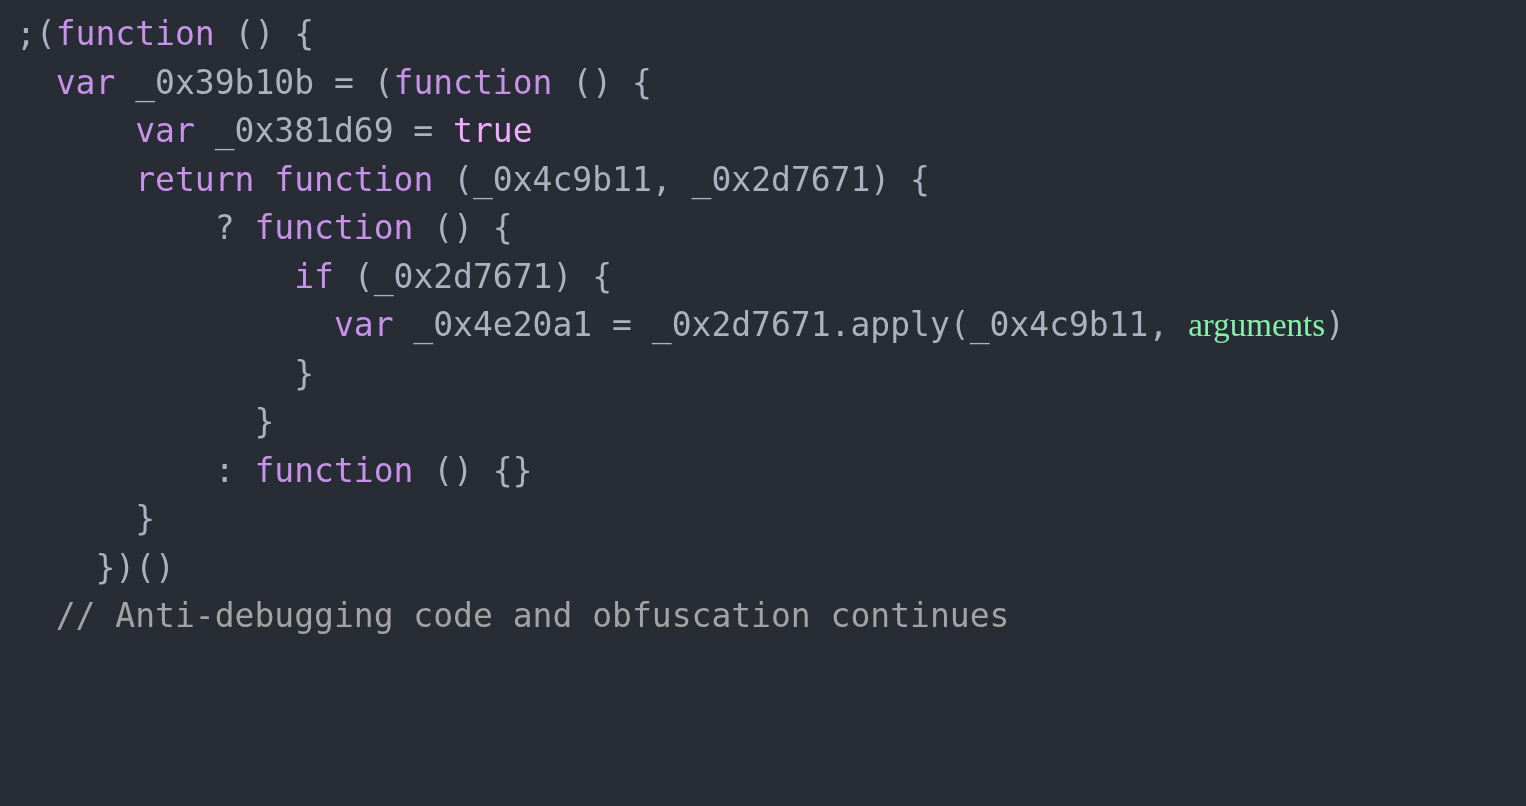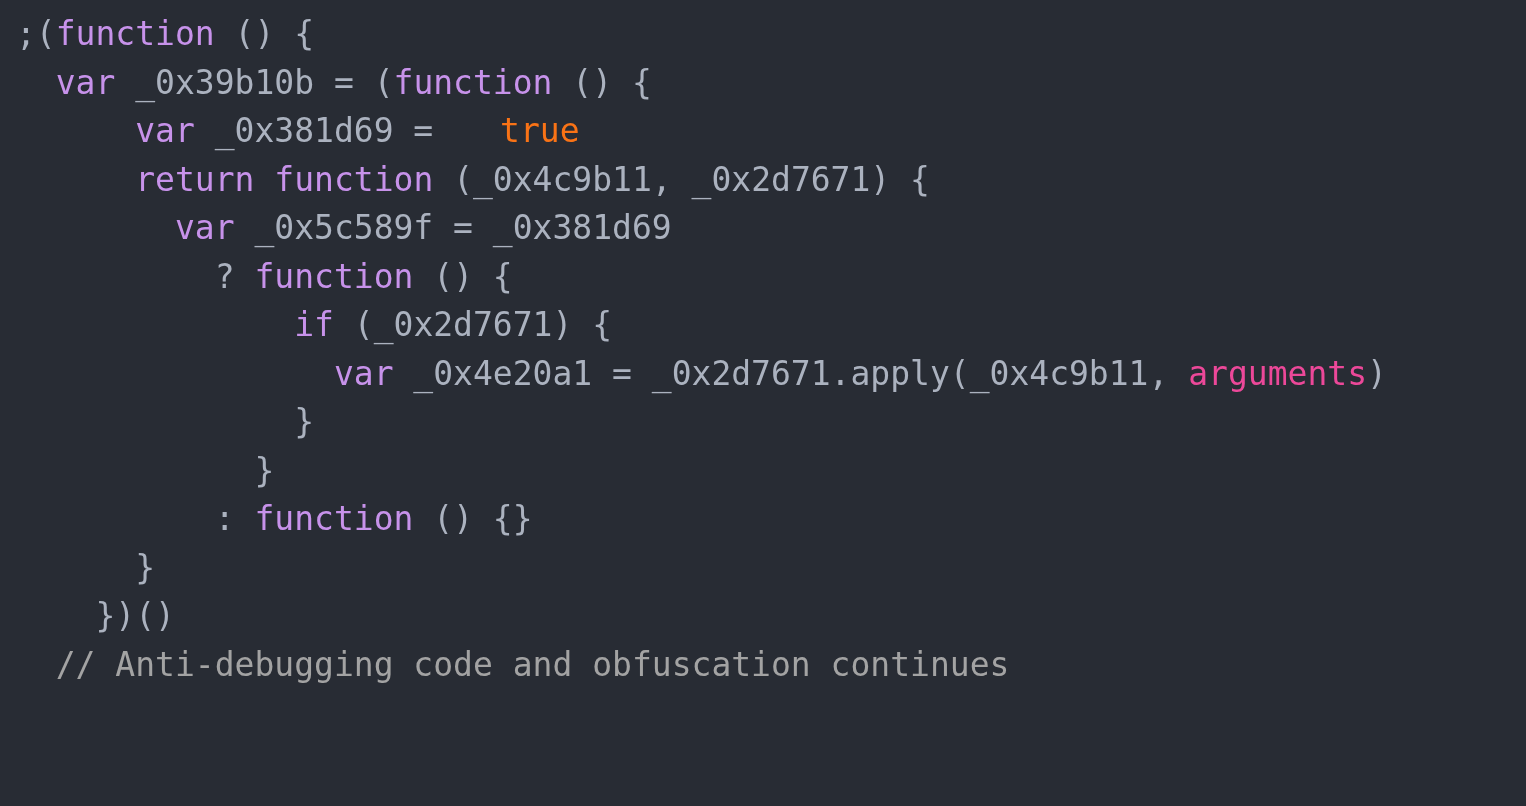--- a/index.html
+++ b/index.html
@@ -20,35 +20,34 @@
     line-height: 48.5px;
     letter-spacing: 0px;
     -webkit-font-smoothing: antialiased;
   }
   .code-line {
     white-space: pre;
     height: 48.5px;
     color: #abb2bf;
   }
   .tok-kw       { color: #c792ea; }
-  .tok-literal  { color: #f97316; margin-left: 47px; }
-  .tok-builtin  { color: #ec4899; }
+  .tok-literal  { color: #f0abfc; }
+  .tok-builtin  { color: #86efac; font-family: Liberation Serif, serif; }
   .tok-plain    { color: #abb2bf; }
   .tok-comment  { color: #a3a3a3; }
 </style>
 </head>
 <body>
 
 <div id="code-viewer">
   <div id="code-block">
       <div class="code-line"><span></span><span class="tok-plain">;(</span><span class="tok-kw">function</span><span class="tok-plain"> () {</span></div>
       <div class="code-line"><span>  </span><span class="tok-kw">var</span><span class="tok-plain"> _0x39b10b = (</span><span class="tok-kw">function</span><span class="tok-plain"> () {</span></div>
       <div class="code-line"><span>      </span><span class="tok-kw">var</span><span class="tok-plain"> _0x381d69 = </span><span class="tok-literal">true</span></div>
       <div class="code-line"><span>      </span><span class="tok-kw">return</span><span class="tok-plain"> </span><span class="tok-kw">function</span><span class="tok-plain"> (_0x4c9b11, _0x2d7671) {</span></div>
-      <div class="code-line"><span>        </span><span class="tok-kw">var</span><span class="tok-plain"> _0x5c589f = _0x381d69</span></div>
       <div class="code-line"><span>          </span><span class="tok-plain">? </span><span class="tok-kw">function</span><span class="tok-plain"> () {</span></div>
       <div class="code-line"><span>              </span><span class="tok-kw">if</span><span class="tok-plain"> (_0x2d7671) {</span></div>
       <div class="code-line"><span>                </span><span class="tok-kw">var</span><span class="tok-plain"> _0x4e20a1 = _0x2d7671.apply(_0x4c9b11, </span><span class="tok-builtin">arguments</span><span class="tok-plain">)</span></div>
       <div class="code-line"><span>              </span><span class="tok-plain">}</span></div>
       <div class="code-line"><span>            </span><span class="tok-plain">}</span></div>
       <div class="code-line"><span>          </span><span class="tok-plain">: </span><span class="tok-kw">function</span><span class="tok-plain"> () {}</span></div>
       <div class="code-line"><span>      </span><span class="tok-plain">}</span></div>
       <div class="code-line"><span>    </span><span class="tok-plain">})()</span></div>
       <div class="code-line"><span>  </span><span class="tok-comment">// Anti-debugging code and obfuscation continues</span></div>
     </div>

